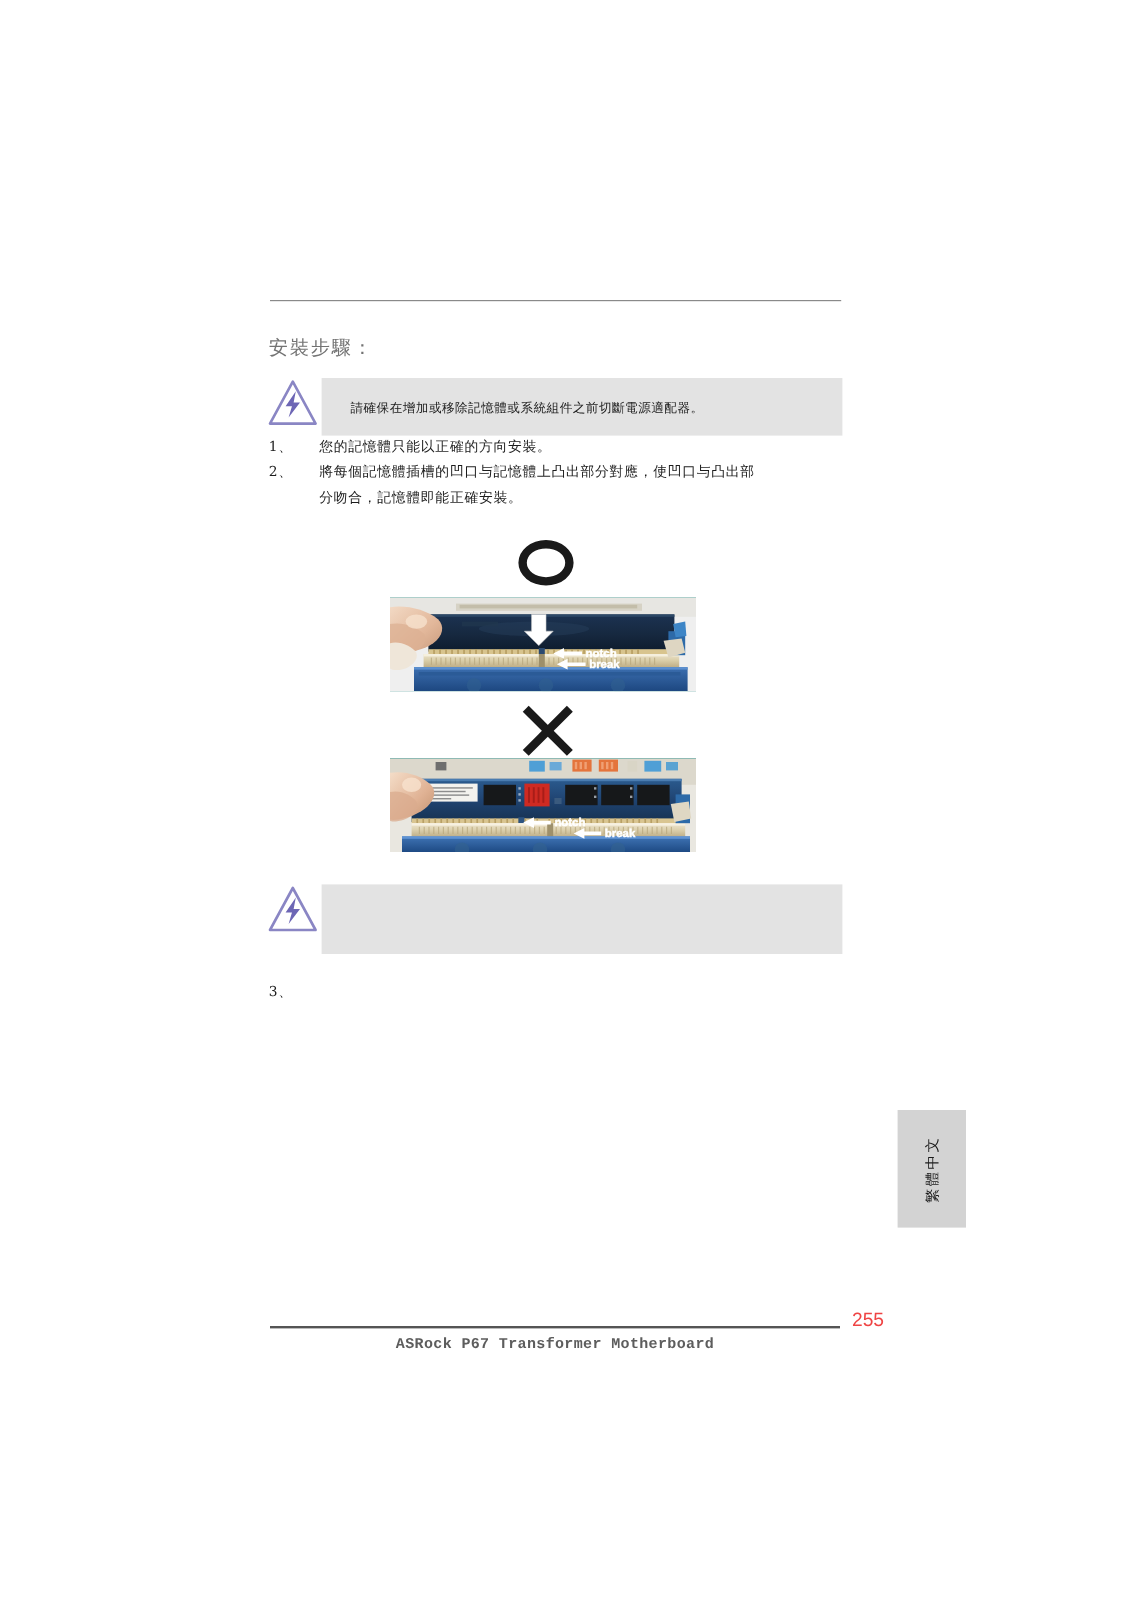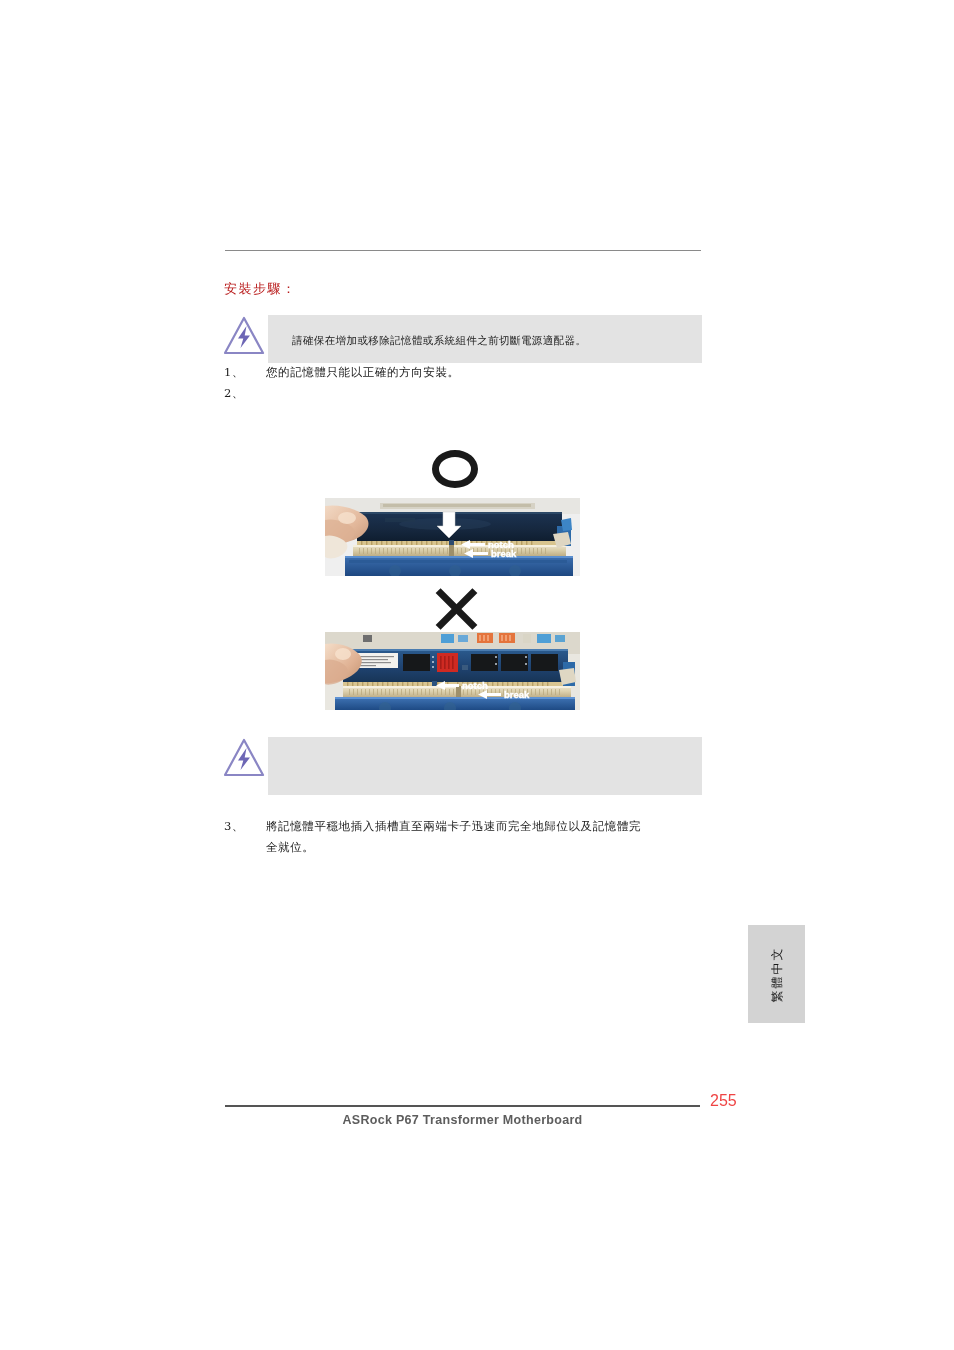--- a/index.html
+++ b/index.html
@@ -30,23 +30,23 @@
     height: 1px;
     background: #8a8a8a;
   }
 
   
   .section-title {
     position: absolute;
     left: 224px;
     top: 280px;
     font-family: "DejaVu Serif", "Liberation Serif", serif;
-    font-size: 13px;
+    font-size: 16px;
     letter-spacing: 1.5px;
-    color: #b91c1c;
+    color: #737373;
     white-space: nowrap;
   }
 
   
   .note {
     position: absolute;
     display: flex;
     align-items: flex-start;
   }
   .note-icon {
@@ -175,21 +175,21 @@
     width: 475px;
     height: 2px;
     background: #555555;
   }
   .footer-title {
     position: absolute;
     left: 225px;
     top: 1113px;
     width: 475px;
     text-align: center;
-    font-family: Liberation Sans, sans-serif;
+    font-family: Liberation Mono, monospace;
     font-weight: bold;
     font-size: 12.5px;
     letter-spacing: 0.3px;
     color: #5d5d5d;
   }
   .page-number {
     position: absolute;
     left: 710px;
     top: 1092px;
     font-family: "Liberation Sans", "DejaVu Sans", sans-serif;
@@ -217,20 +217,22 @@
     <div class="note-text">請確保在增加或移除記憶體或系統組件之前切斷電源適配器。</div>
   </div>
 
   <div class="step" id="step-1">
     <span class="step-num">1、</span>
     <span class="step-body">您的記憶體只能以正確的方向安裝。</span>
   </div>
 
   <div class="step" id="step-2">
     <span class="step-num">2、</span>
+    <span class="step-body">將每個記憶體插槽的凹口与記憶體上凸出部分對應，使凹口与凸出部
+分吻合，記憶體即能正確安裝。</span>
   </div>
 
   <div class="mark-ok"></div>
 
   <div class="photo" id="photo-correct">
     <svg viewBox="0 0 255 78" width="255" height="78">
       <defs>
         <linearGradient id="pcbA" x1="0" y1="0" x2="0" y2="1">
           <stop offset="0" stop-color="#1c3352"></stop>
           <stop offset="0.55" stop-color="#16283f"></stop>
@@ -596,22 +598,20 @@
     <div class="note-icon">
       <svg viewBox="0 0 44 42" width="44" height="42">
         <path d="M22 3 L41 38 L3 38 Z" fill="#ffffff" stroke="#8a86c4" stroke-width="2.2" stroke-linejoin="round"></path>
         <path d="M24.5 11 L16 23.5 L21.3 23.5 L18.5 33 L28 20.5 L22.7 20.5 Z" fill="#6d66b5"></path>
       </svg>
     </div>
   </div>
 
   <div class="step" id="step-3">
     <span class="step-num">3、</span>
-    <span class="step-body">將記憶體平穩地插入插槽直至兩端卡子迅速而完全地歸位以及記憶體完
-全就位。</span>
   </div>
 
   <div class="lang-tab">
     <span class="lang-tab-text">繁體中文</span>
   </div>
 
   <div class="footer-rule"></div>
   <div class="footer-title">ASRock  P67 Transformer  Motherboard</div>
   <div class="page-number">255</div>
 

